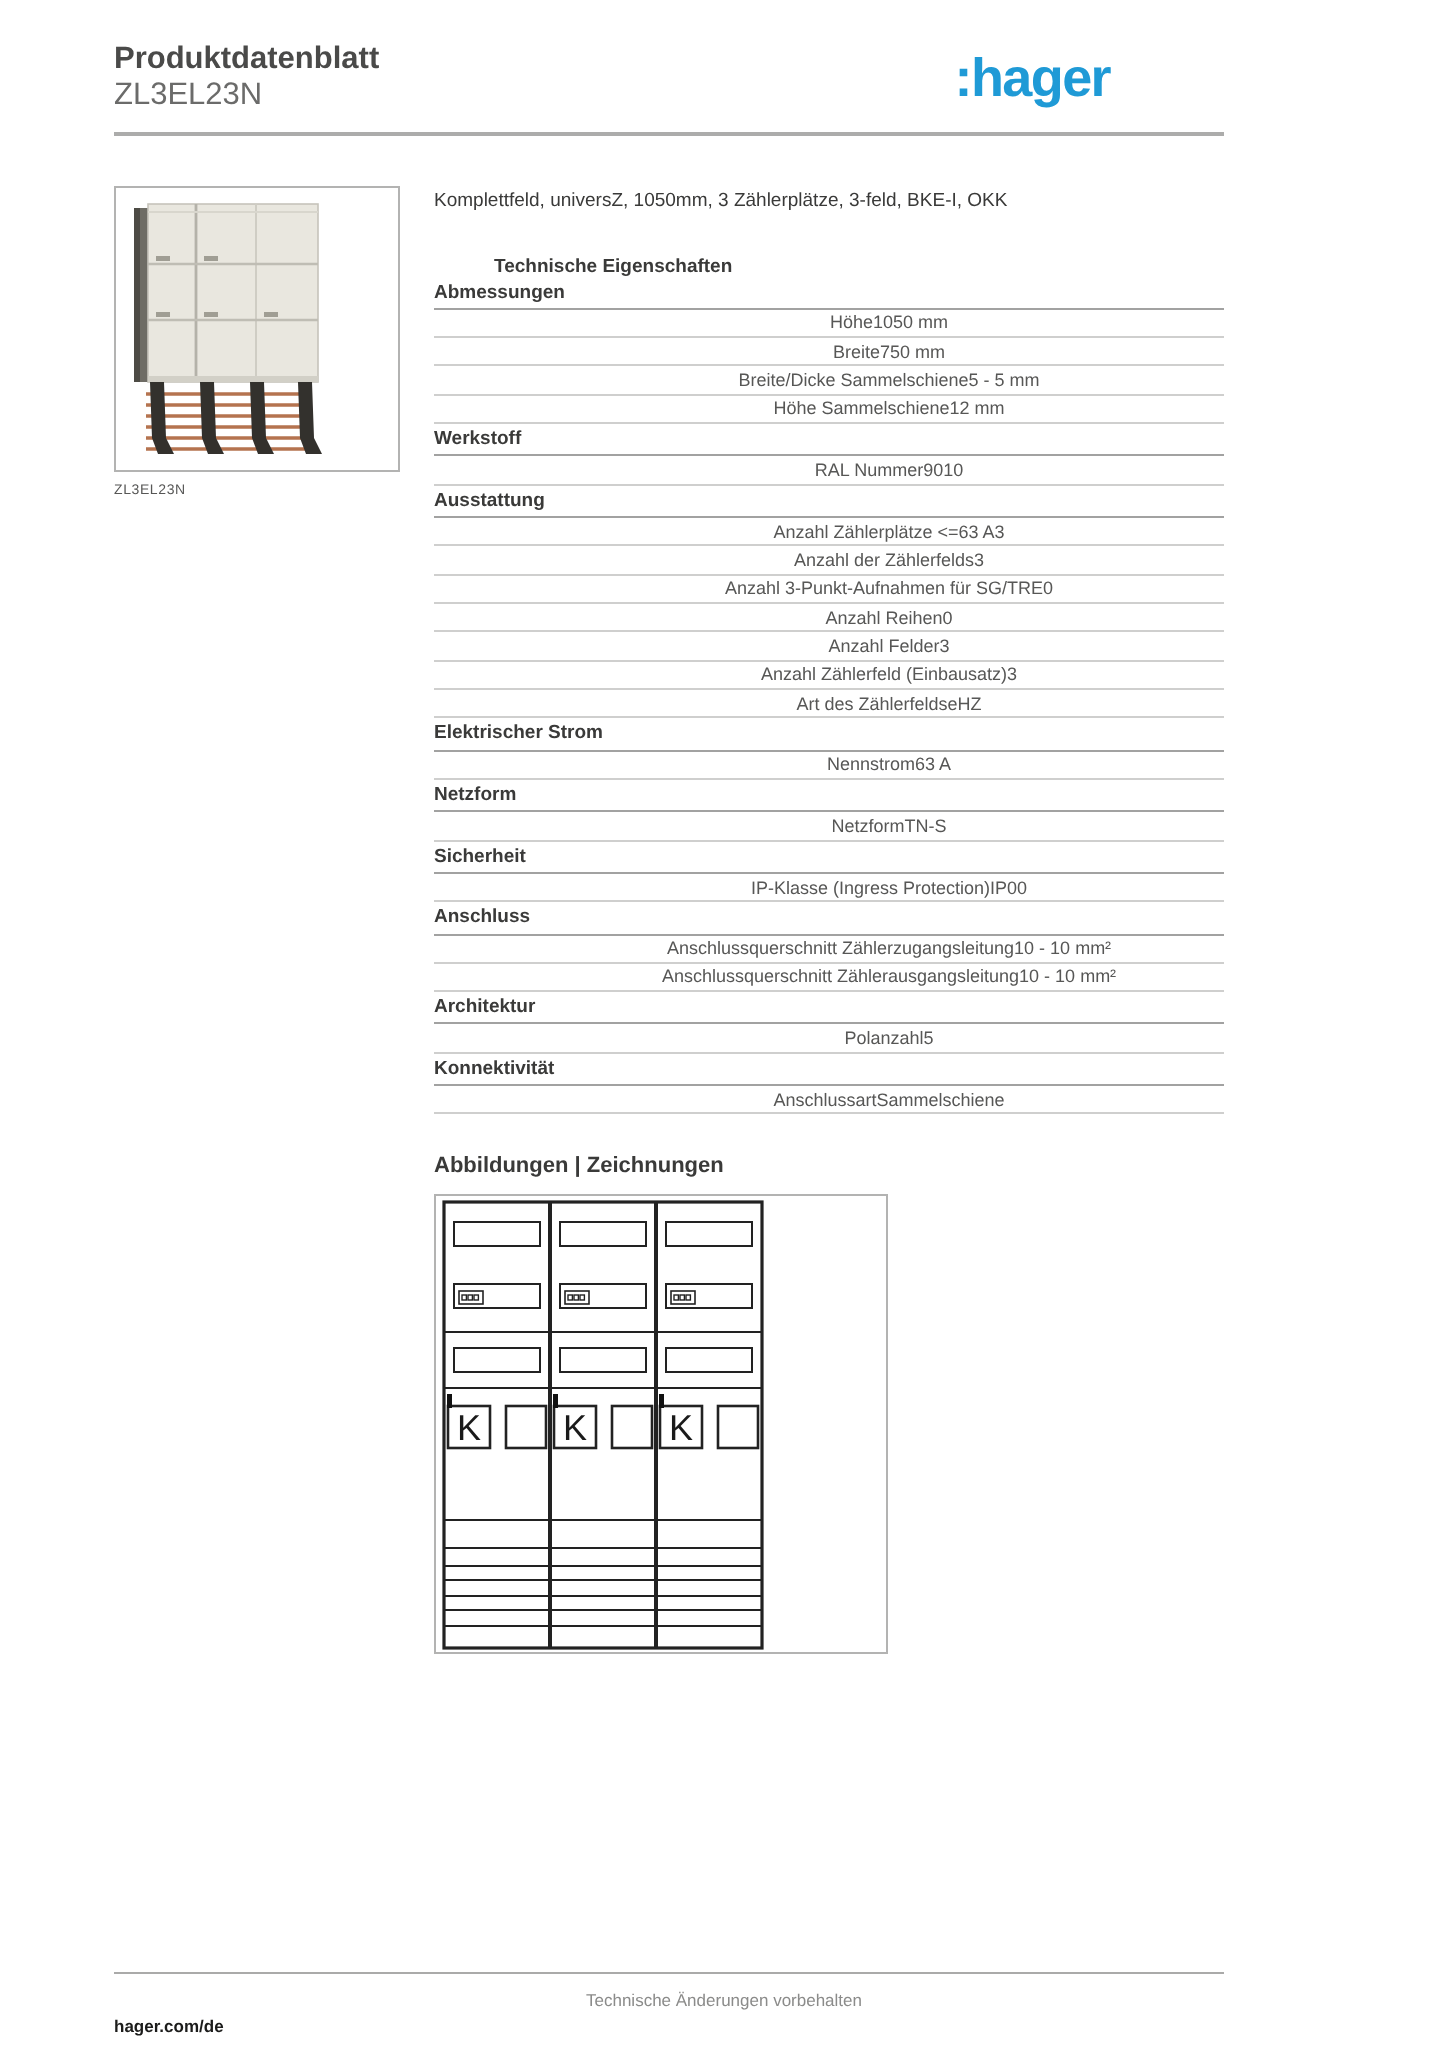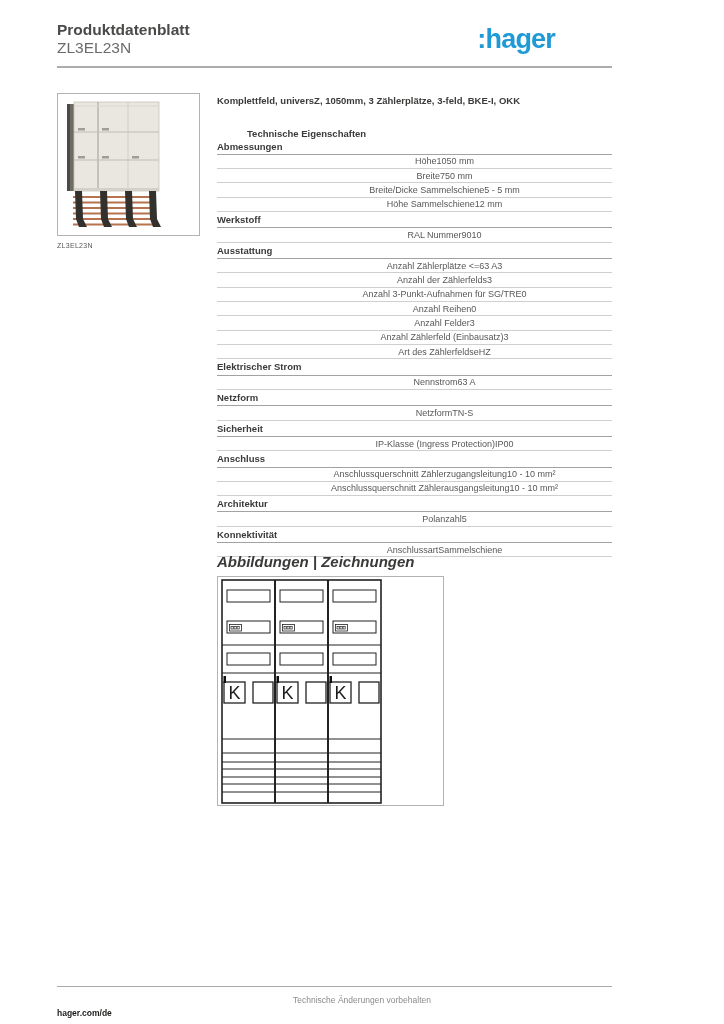--- a/index.html
+++ b/index.html
@@ -13,30 +13,30 @@
   .doc-title { font-size:15.5px; font-weight:bold; color:#4a4a49; line-height:1.18; }
   .doc-subtitle { font-size:15.5px; color:#6b6b6a; line-height:1.18; }
   .logo { font-size:27px; font-weight:bold; color:#1f9ad6; letter-spacing:-0.8px; margin-top:3px; }
   .header-divider { position:absolute; left:57px; width:610px; top:66px; height:2px; background:#acacab; }
   
   .aside { position:absolute; left:57px; top:93px; width:143px; }
   .product-image-box { width:141px; height:141px; border:1px solid #b3b3b2; background:#fff; }
   .image-caption { margin-top:6px; font-size:7px; color:#575756; letter-spacing:0.3px; }
   
   .main { position:absolute; left:217px; top:96px; width:455px; }
-  .product-title { font-size:9.5px; font-weight:bold; color:#3a3a39; line-height:10.5px; }
+  .product-title { font-size:9.5px; font-weight:normal; color:#3a3a39; line-height:10.5px; }
   .tech-heading { margin-top:22px; font-size:9.5px; font-weight:bold; color:#3a3a39; line-height:10px;margin-left:30px; }
   .spec-section { margin-top:3px; }
   .spec-section-title { margin:0; font-size:9.5px; font-weight:bold; color:#3a3a39;
     line-height:10px; padding-bottom:2.3px; border-bottom:1px solid #a2a2a1; }
   .spec-row { display:flex; justify-content:center; align-items:center;
     height:13.33px; border-bottom:1px solid #cfcfce; font-size:9px; color:#575756; }
   .spec-label { white-space:nowrap; }
   .spec-value { white-space:nowrap; text-align:right; }
-  .figures-heading { font-size:15px; font-weight:bold; color:#3a3a39; line-height:10px;font-style:italic; }
+  .figures-heading { margin-top:21px; font-size:11px; font-weight:bold; color:#3a3a39; line-height:10px; }
   .drawing-box { margin-top:9px; width:227px; height:230px; border:1px solid #b3b3b2;
     box-sizing:border-box; background:#fff; }
   
   .footer { position:absolute; left:57px; width:610px; top:986px;
     border-top:1.5px solid #aaaaa9; padding-top:21px;
     display:flex; justify-content:space-between; align-items:baseline; font-size:8.5px; }
   .footer-left { font-weight:bold; color:#1c1c1b; }
   .footer-center { color:#8b8b8a; position:absolute; left:0; right:0; text-align:center; top:8px; }
   .footer-right { font-weight:bold; color:#1c1c1b; }
 </style>

